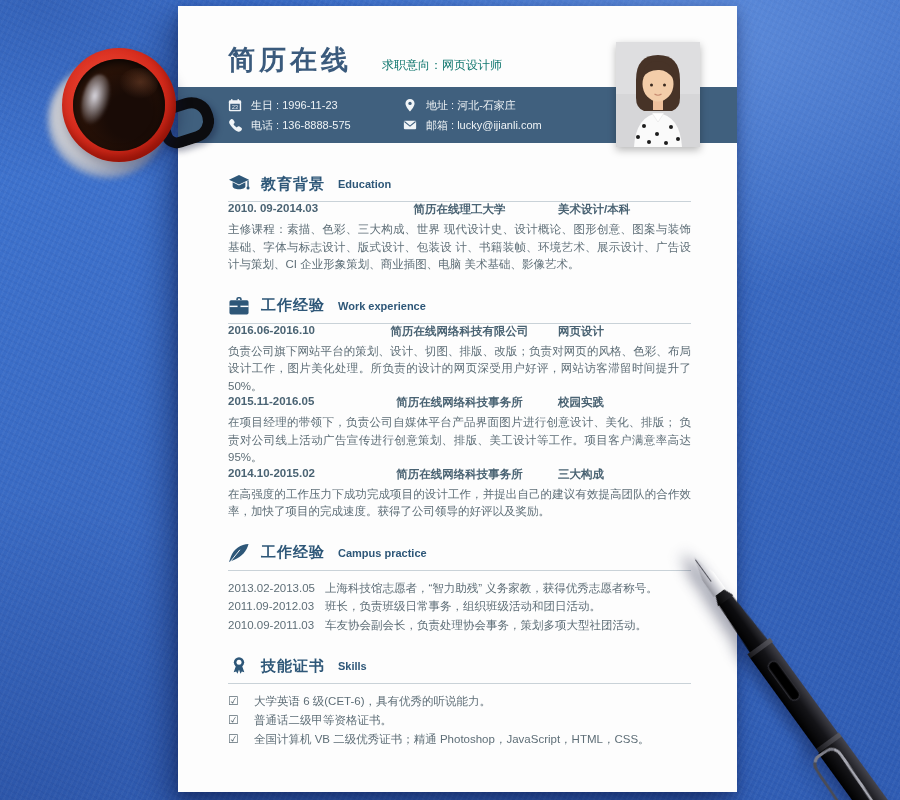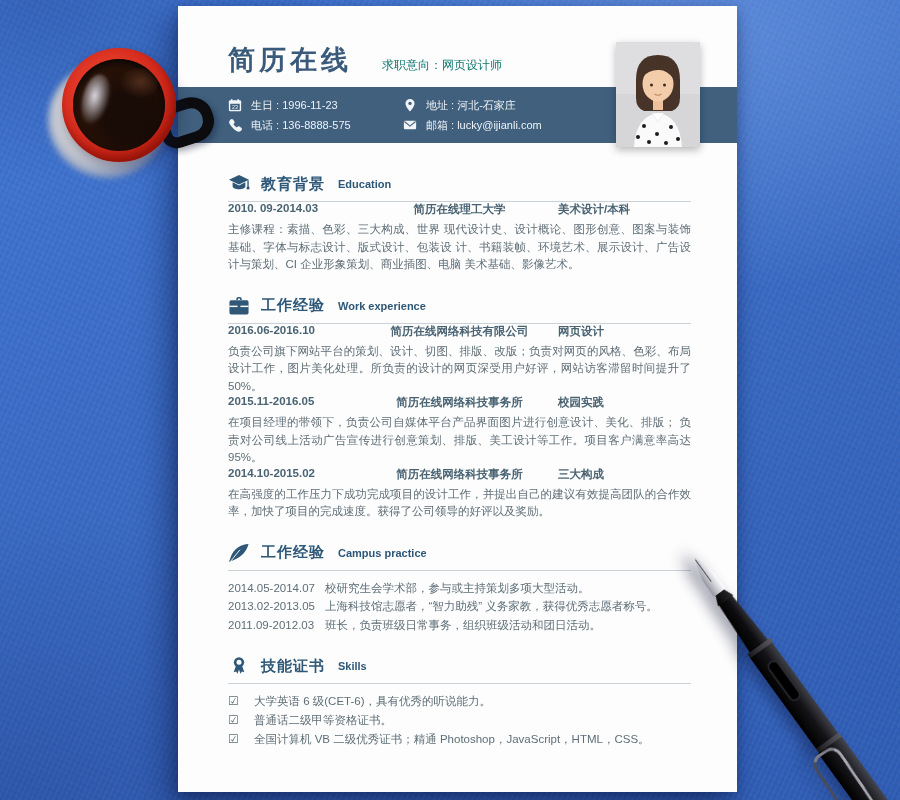--- a/index.html
+++ b/index.html
@@ -243,30 +243,30 @@
                 <path d="M22.5 1C14 1.2 6.3 6.5 3.2 14.6L1 20.8l5.9-2.4C15 15.2 20.6 8.6 22.5 1z"></path>
                 <path d="M2.5 20.5 13 7.5" stroke="#fff" stroke-width="1" fill="none"></path>
               </svg>
           </span>
           <span class="sec-zh">工作经验</span>
           <span class="sec-en">Campus practice</span>
         </div>
         <div class="divider"></div>
         <div class="campus-rows">
           <div class="campus-row">
-            <span class="campus-date">2014.05-2014.07</span>
-            <span>校研究生会学术部，参与或主持策划多项大型活动。</span>
-          </div>
-          <div class="campus-row">
             <span class="campus-date">2013.02-2013.05</span>
             <span>上海科技馆志愿者，“智力助残” 义务家教，获得优秀志愿者称号。</span>
           </div>
           <div class="campus-row">
             <span class="campus-date">2011.09-2012.03</span>
             <span>班长，负责班级日常事务，组织班级活动和团日活动。</span>
+          </div>
+          <div class="campus-row">
+            <span class="campus-date">2010.09-2011.03</span>
+            <span>车友协会副会长，负责处理协会事务，策划多项大型社团活动。</span>
           </div>
         </div>
       </div>
 
       <div class="section">
         <div class="section-header">
           <span class="section-icon">
             <svg viewBox="0 0 24 24">
                 <path d="M8.6 11.2 5.6 19.6l3-.9 1.6 2.7 2.6-7.4z"></path>
                 <path d="M15.4 11.2l3 8.4-3-.9-1.6 2.7-2.6-7.4z"></path>

